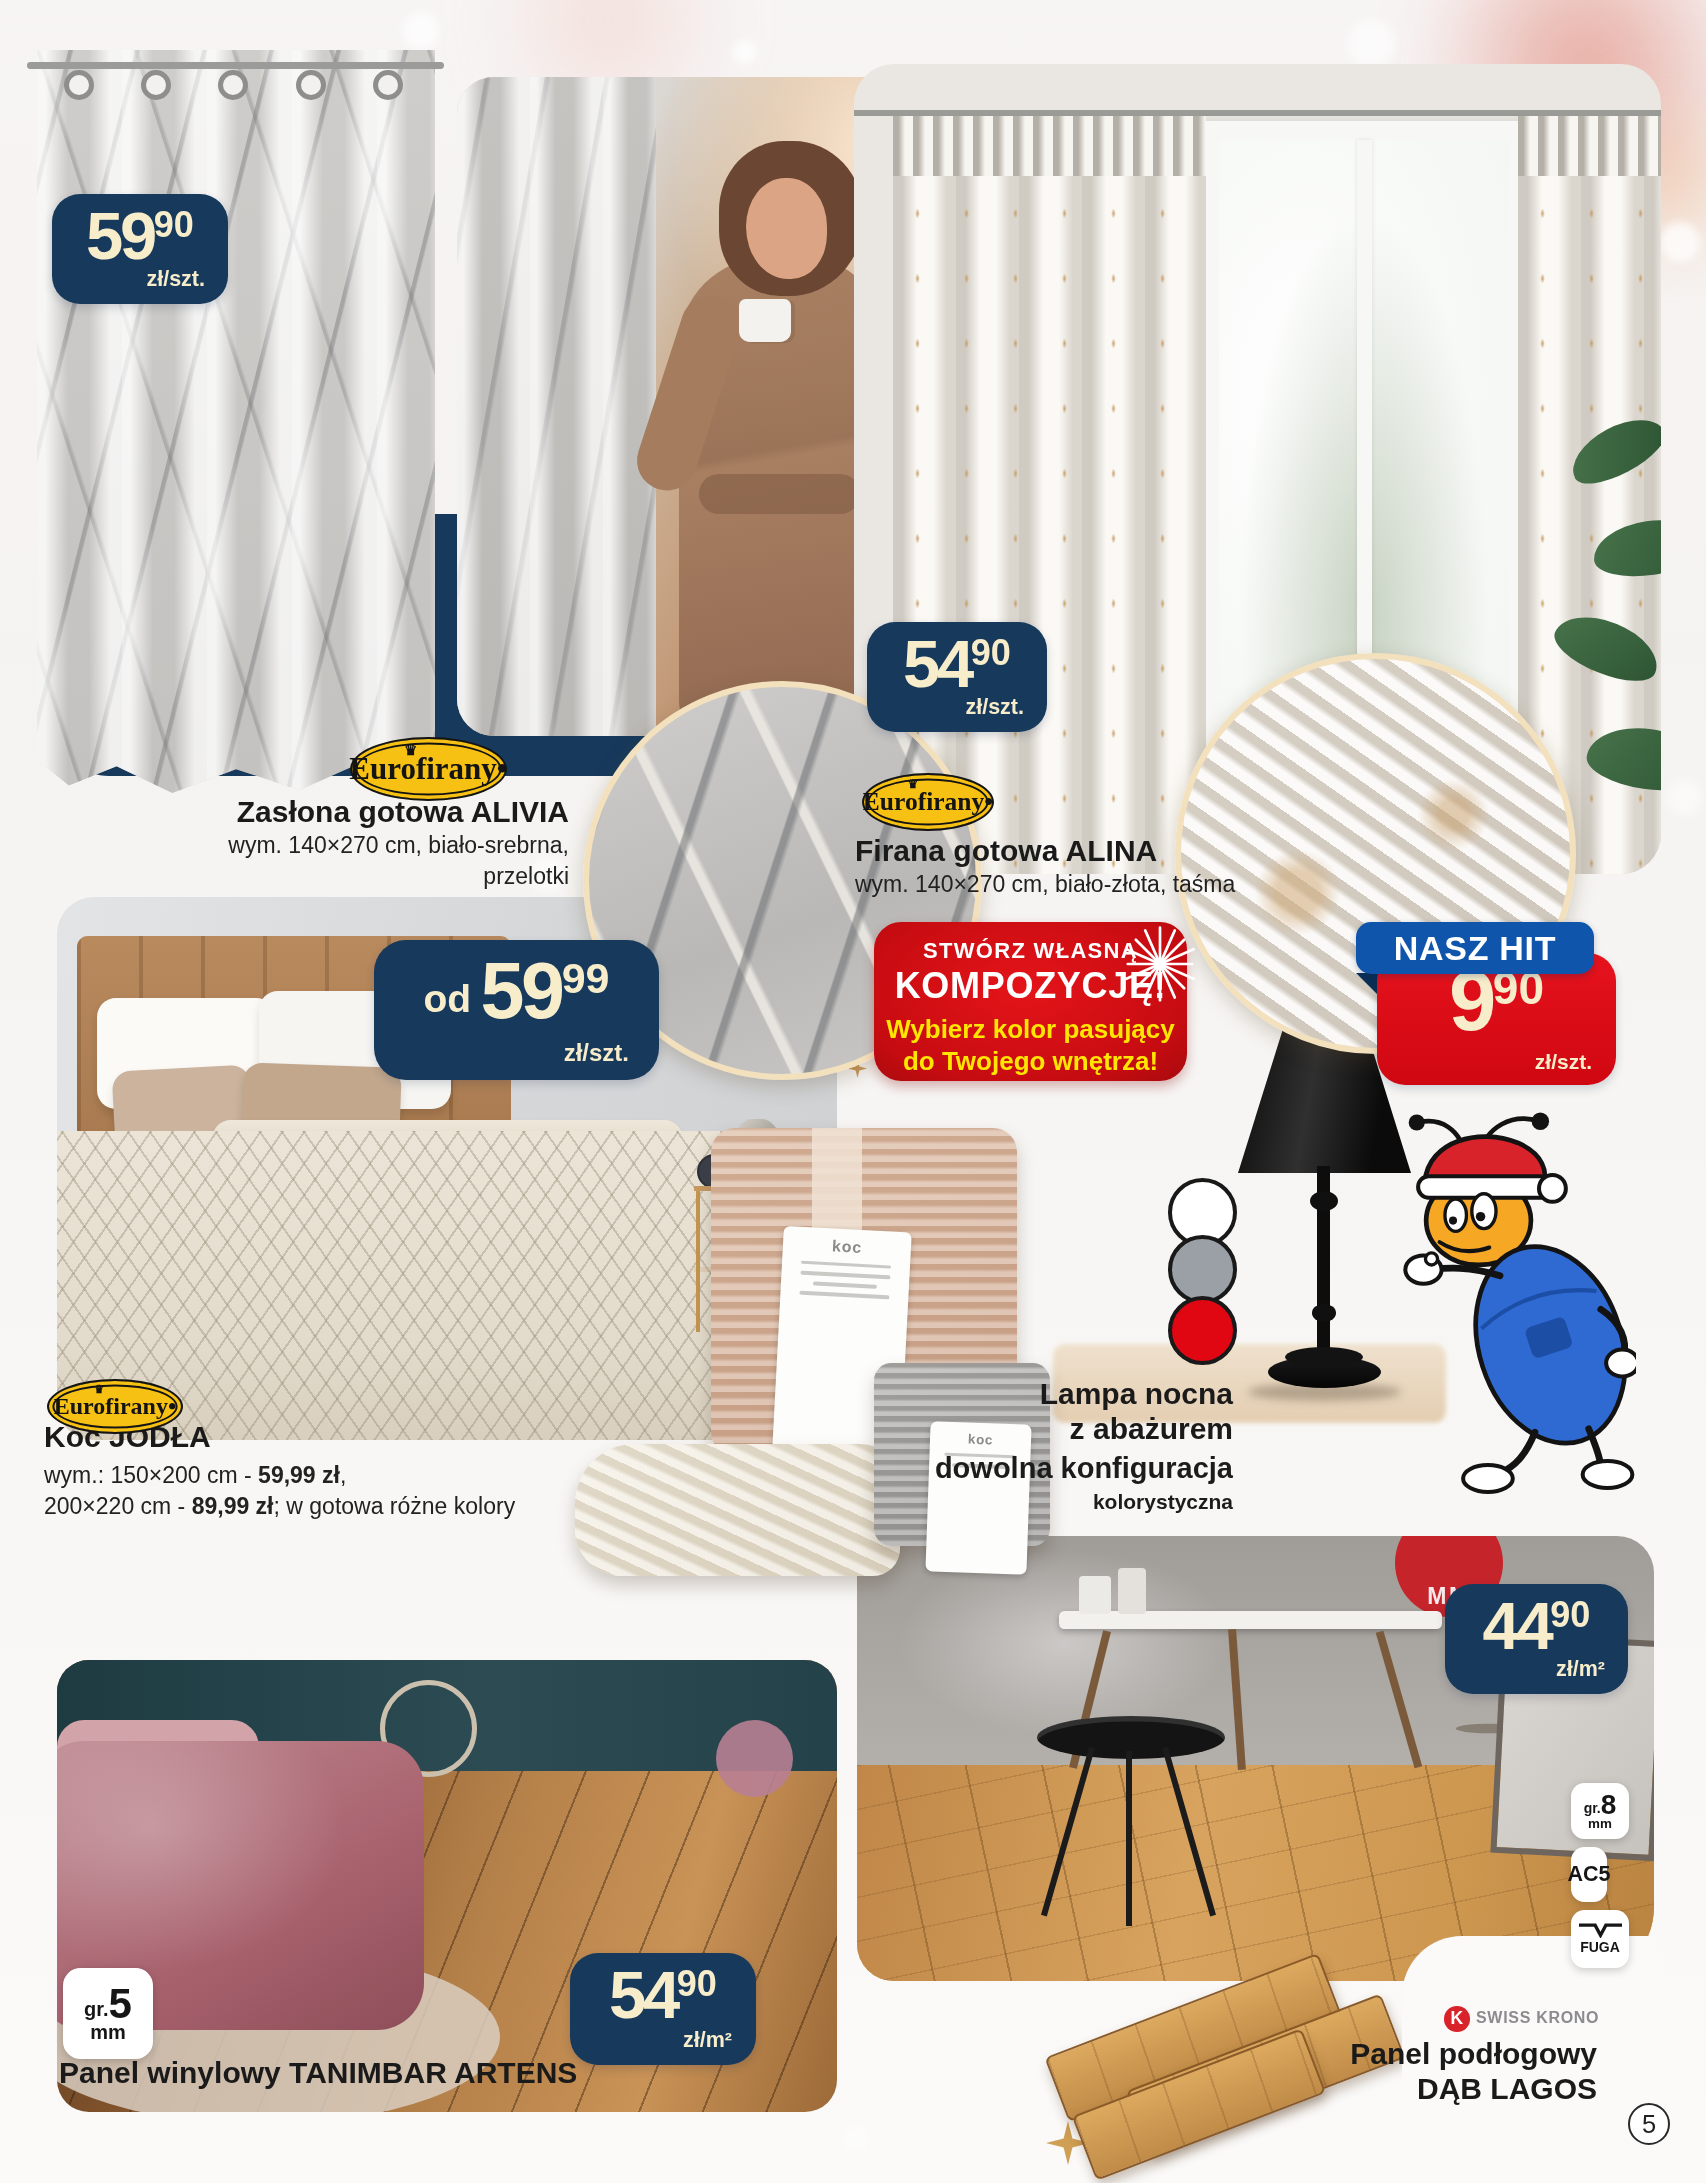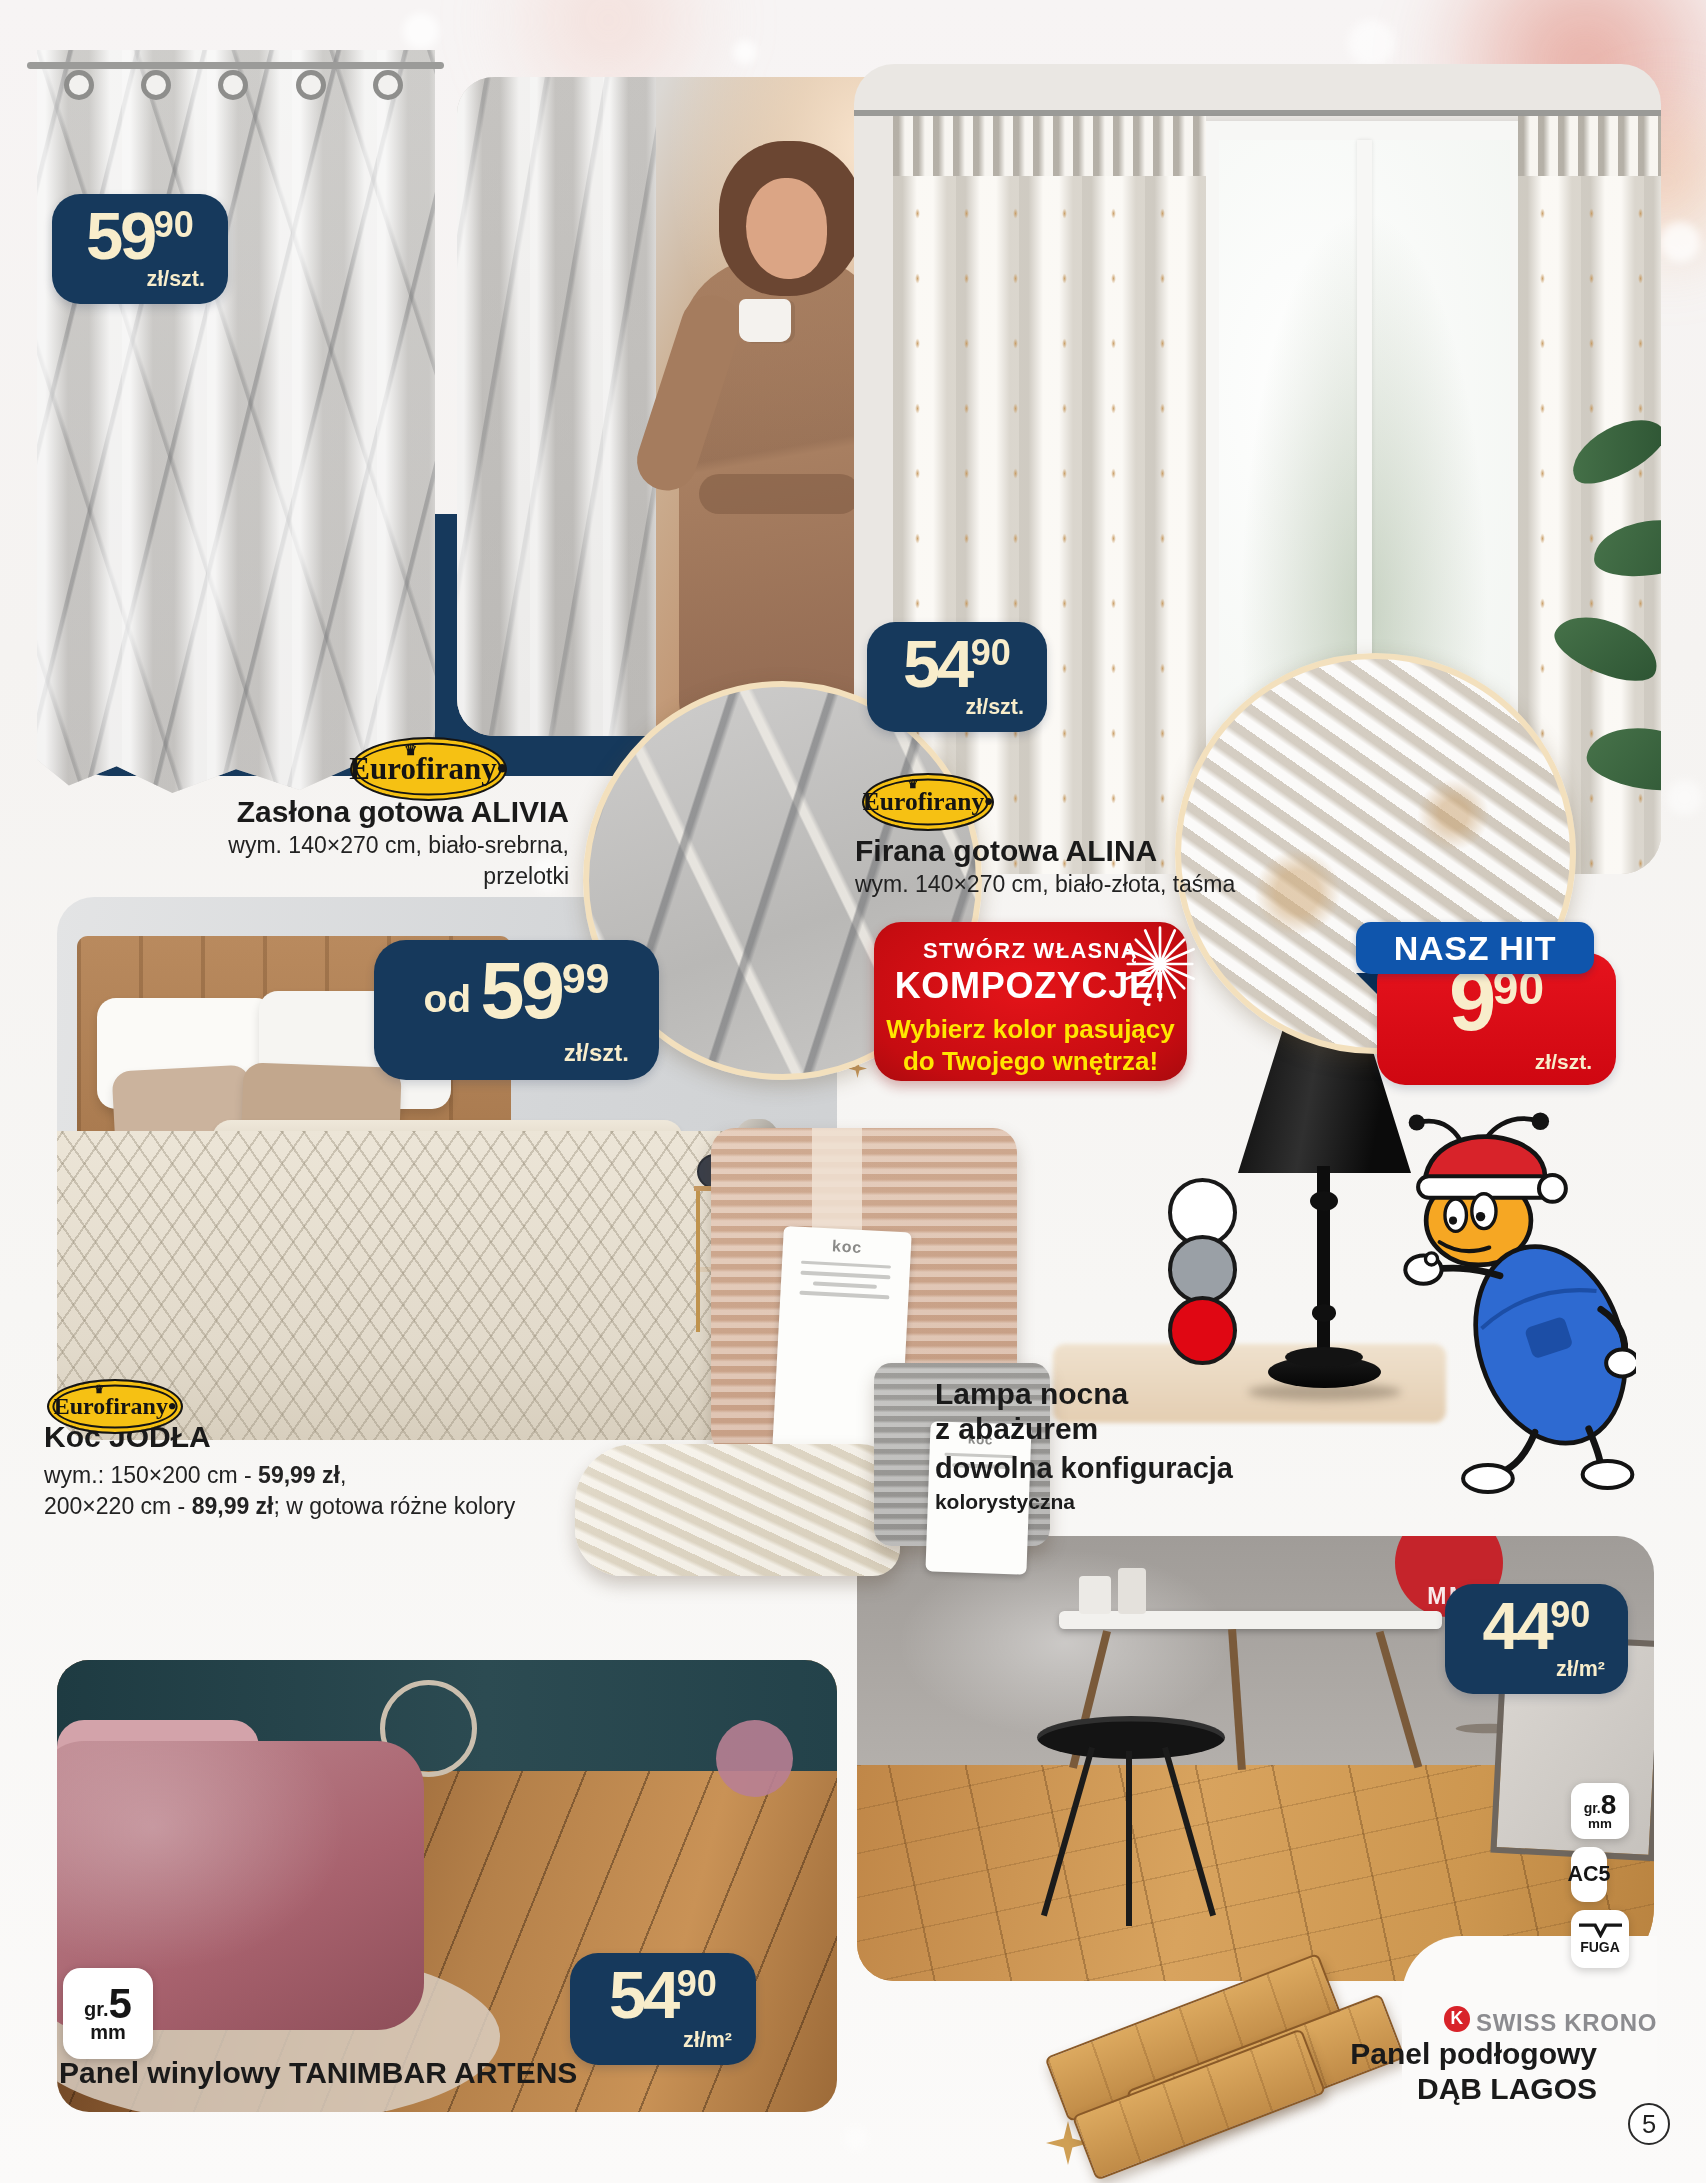--- a/index.html
+++ b/index.html
@@ -197,21 +197,21 @@
   #fp-btable{left:180px;top:180px;width:188px;height:43px;border-radius:50%;background:#141414;box-shadow:inset 0 5.4px 0 rgba(255,255,255,.12);}
   .fp-bleg{position:absolute;width:6px;height:175px;background:#1b1b1b;}
   
   .plank{position:absolute;width:289px;height:65px;border-radius:6.7px;border:2px solid #8a5a28;
     background:repeating-linear-gradient(92deg,rgba(120,75,30,.25) 0 2px,transparent 2px 47px),linear-gradient(#dca95f,#c08b47);
     box-shadow:0 6.7px 12px rgba(80,50,20,.3);z-index:3;}
   #white-notch{left:1402px;top:1936px;width:255px;height:181px;background:#fbfaf9;border-top-left-radius:60px;z-index:4;}
   
   #sk-circle{left:1444px;top:2006px;width:25.5px;height:25.5px;border-radius:50%;background:#d8232a;z-index:6;
     display:flex;align-items:center;justify-content:center;color:#fff;font-weight:bold;font-size:17.5px;line-height:1;}
-  #sk-text{left:1476px;top:2009px;font-weight:bold;font-size:24px;letter-spacing:0.7px;color:#8c8c90;z-index:6;}
+  #sk-text{left:1476px;top:2009px;font-weight:bold;font-size:16px;letter-spacing:0.7px;color:#8c8c90;z-index:6;}
   
   #page-num{left:1628px;top:2103px;width:42px;height:42px;border:2.7px solid #2a2a2a;border-radius:50%;background:#fff;
     display:flex;align-items:center;justify-content:center;font-size:25.5px;color:#222;z-index:6;box-sizing:border-box;}
   
   svg{display:block;}
 </style>
 </head>
 <body>
 
 <div id="canvas">
@@ -417,21 +417,21 @@
   <div class="lamp-part" id="lamp-b1"></div>
   <div class="lamp-part" id="lamp-b2"></div>
   <div class="lamp-part" id="lamp-shadow"></div>
   <div class="lamp-part" id="lamp-base1"></div>
   <div class="lamp-part" id="lamp-base2"></div>
 
   <div class="swatch" style="left: 1168px; top: 1178px; background-color: rgb(255, 255, 255);"></div>
   <div class="swatch" style="left: 1168px; top: 1235px; background-color: rgb(154, 160, 166);"></div>
   <div class="swatch" style="left: 1168px; top: 1296px; background-color: rgb(224, 7, 19);"></div>
 
-  <div class="abs" style="right:474px;top:1377px;left:auto;z-index:5;">
+  <div class="abs" style="right:474px;top:1377px;left:auto;text-align:right;z-index:5;">
     <div class="ptitle">Lampa nocna</div>
     <div class="ptitle">z abażurem</div>
     <div style="font-size:29px;font-weight:800;line-height:1.3;margin-top:4px;">dowolna konfiguracja</div>
     <div style="font-size:21px;font-weight:800;line-height:1.3;">kolorystyczna</div>
   </div>
 
   <svg class="abs" style="left:1399px;top:1093px;z-index:3;" width="237" height="403" viewBox="0 0 352 600">
     <g fill="none" stroke="#131313" stroke-width="7" stroke-linecap="round" stroke-linejoin="round">
       <path d="M118 96 C 128 48, 170 30, 208 42"></path>
       <path d="M100 98 C 92 52, 60 36, 28 44"></path>

